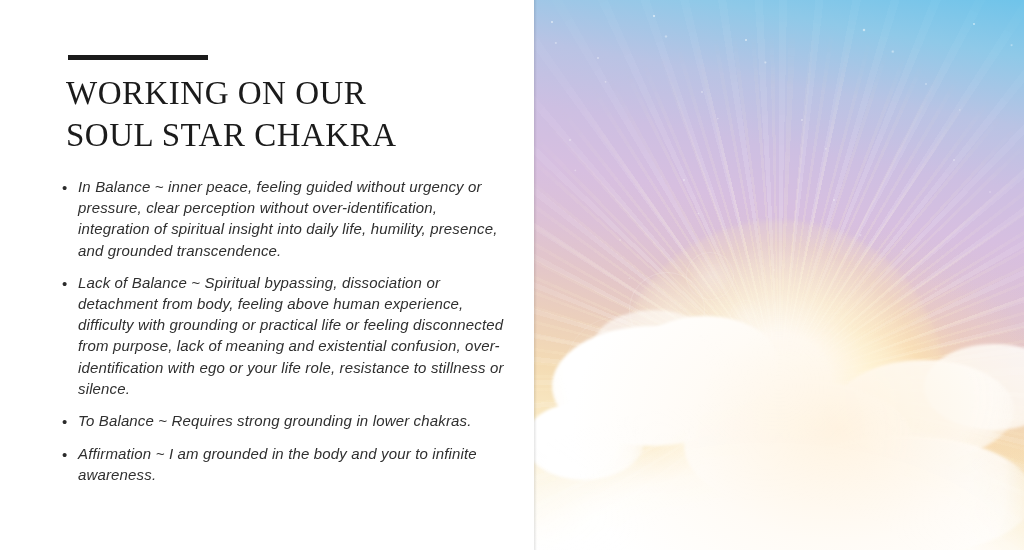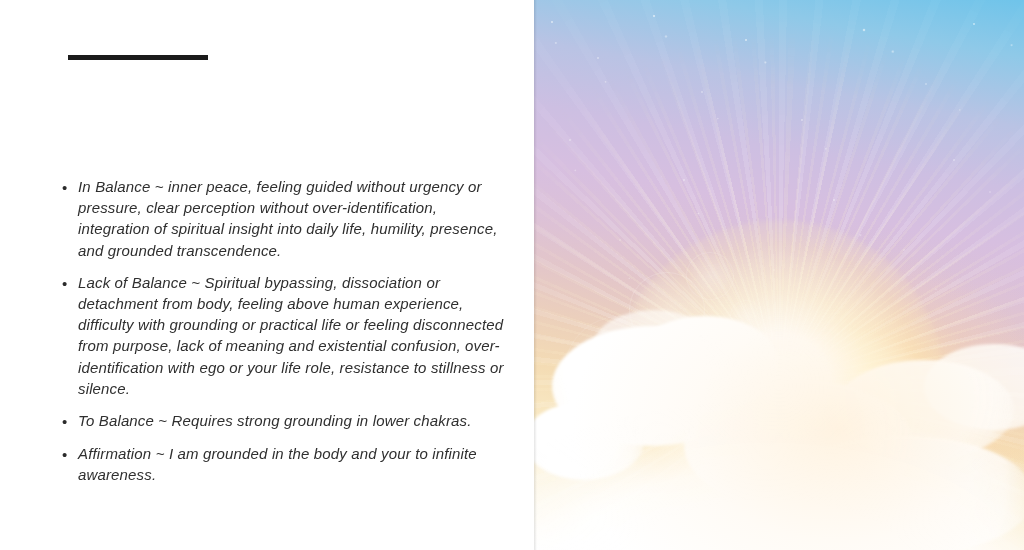--- a/index.html
+++ b/index.html
@@ -240,20 +240,24 @@
 </style>
 </head>
 <body>
 
 <div class="slide">
 
   <div class="left-panel">
 
     <div class="title-rule"></div>
 
+    <div class="title-block">
+      <div class="title-line">WORKING ON OUR</div>
+      <div class="title-line">SOUL STAR CHAKRA</div>
+    </div>
 
     <div class="bullets">
 
       <div class="bullet">
         <span class="bullet-dot">•</span>
         <span class="bullet-text">In Balance ~ inner peace, feeling guided without urgency or pressure, clear perception without over-identification, integration of spiritual insight into daily life, humility, presence, and grounded transcendence.</span>
       </div>
 
       <div class="bullet">
         <span class="bullet-dot">•</span>

